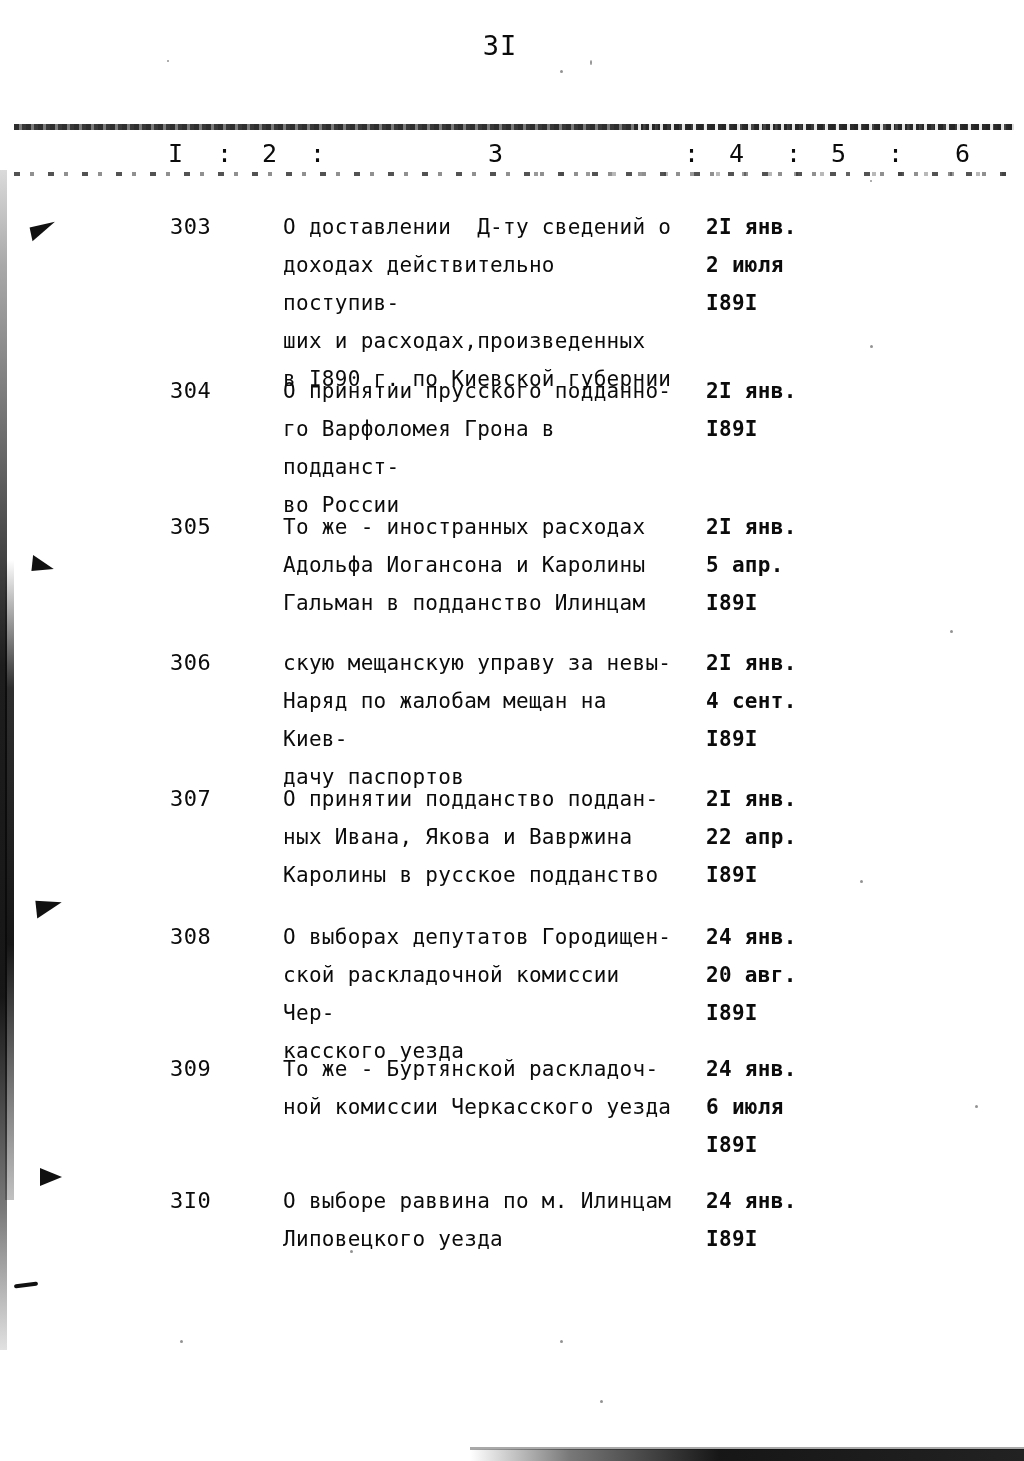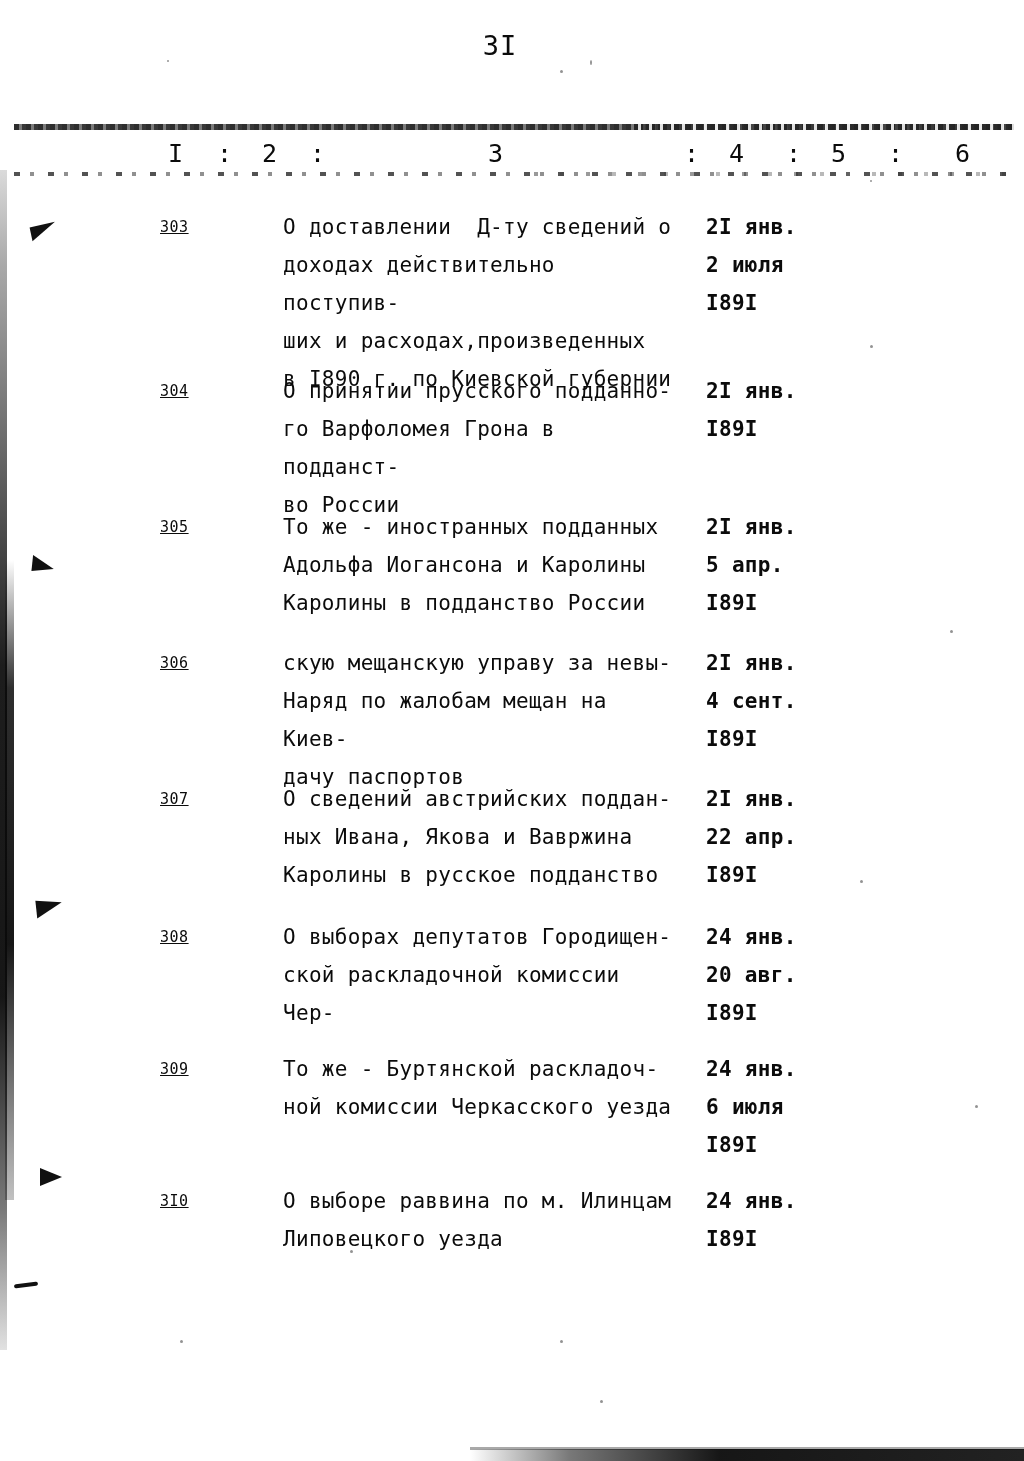--- a/index.html
+++ b/index.html
@@ -118,25 +118,24 @@
     position: absolute;
     top: 140px;
     font-size: 25px;
     line-height: 28px;
   }
 
   
   .entry { position: absolute; left: 0; width: 1024px; }
   .entry .num {
     position: absolute;
-    left: 160px;
-    font-size: 15px;
+    left: 170px;
+    font-size: 22px;
     line-height: 38px;
     letter-spacing: 0.5px;
-    text-decoration: underline;
   }
   .entry .desc {
     position: absolute;
     left: 283px;
     width: 400px;
     font-size: 21px;
     line-height: 38px;
     letter-spacing: 0.3px;
     white-space: pre-wrap;
   }
@@ -235,51 +234,51 @@
     <div class="num">304</div>
     <div class="desc"><span class="ln">О принятии прусского подданно-</span><span class="ln">го Варфоломея Грона в подданст-</span><span class="ln">во России</span></div>
     <div class="dates">
         <span class="ln">2I янв.</span>
         <span class="ln">I89I</span>
       </div>
   </div>
 
   <div class="entry" style="top:508px;">
     <div class="num">305</div>
-    <div class="desc"><span class="ln">То же - иностранных подданных</span><span class="ln">Адольфа Иогансона и Каролины</span><span class="ln">Каролины в подданство России</span></div>
+    <div class="desc"><span class="ln">То же - иностранных расходах</span><span class="ln">Адольфа Иогансона и Каролины</span><span class="ln">Гальман в подданство Илинцам</span></div>
     <div class="dates">
         <span class="ln">2I янв.</span>
         <span class="ln">5 апр.</span>
         <span class="ln">I89I</span>
       </div>
   </div>
 
   <div class="entry" style="top:644px;">
     <div class="num">306</div>
     <div class="desc"><span class="ln">скую мещанскую управу за невы-</span><span class="ln">Наряд по жалобам мещан на Киев-</span><span class="ln">дачу паспортов</span></div>
     <div class="dates">
         <span class="ln">2I янв.</span>
         <span class="ln">4 сент.</span>
         <span class="ln">I89I</span>
       </div>
   </div>
 
   <div class="entry" style="top:780px;">
     <div class="num">307</div>
-    <div class="desc"><span class="ln">О сведений австрийских поддан-</span><span class="ln">ных Ивана, Якова и Вавржина</span><span class="ln">Каролины в русское подданство</span></div>
+    <div class="desc"><span class="ln">О принятии подданство поддан-</span><span class="ln">ных Ивана, Якова и Вавржина</span><span class="ln">Каролины в русское подданство</span></div>
     <div class="dates">
         <span class="ln">2I янв.</span>
         <span class="ln">22 апр.</span>
         <span class="ln">I89I</span>
       </div>
   </div>
 
   <div class="entry" style="top:918px;">
     <div class="num">308</div>
-    <div class="desc"><span class="ln">О выборах депутатов Городищен-</span><span class="ln">ской раскладочной комиссии Чер-</span></div>
+    <div class="desc"><span class="ln">О выборах депутатов Городищен-</span><span class="ln">ской раскладочной комиссии Чер-</span><span class="ln">касского уезда</span></div>
     <div class="dates">
         <span class="ln">24 янв.</span>
         <span class="ln">20 авг.</span>
         <span class="ln">I89I</span>
       </div>
   </div>
 
   <div class="entry" style="top:1050px;">
     <div class="num">309</div>
     <div class="desc"><span class="ln">То же - Буртянской раскладоч-</span><span class="ln">ной комиссии Черкасского уезда</span></div>

